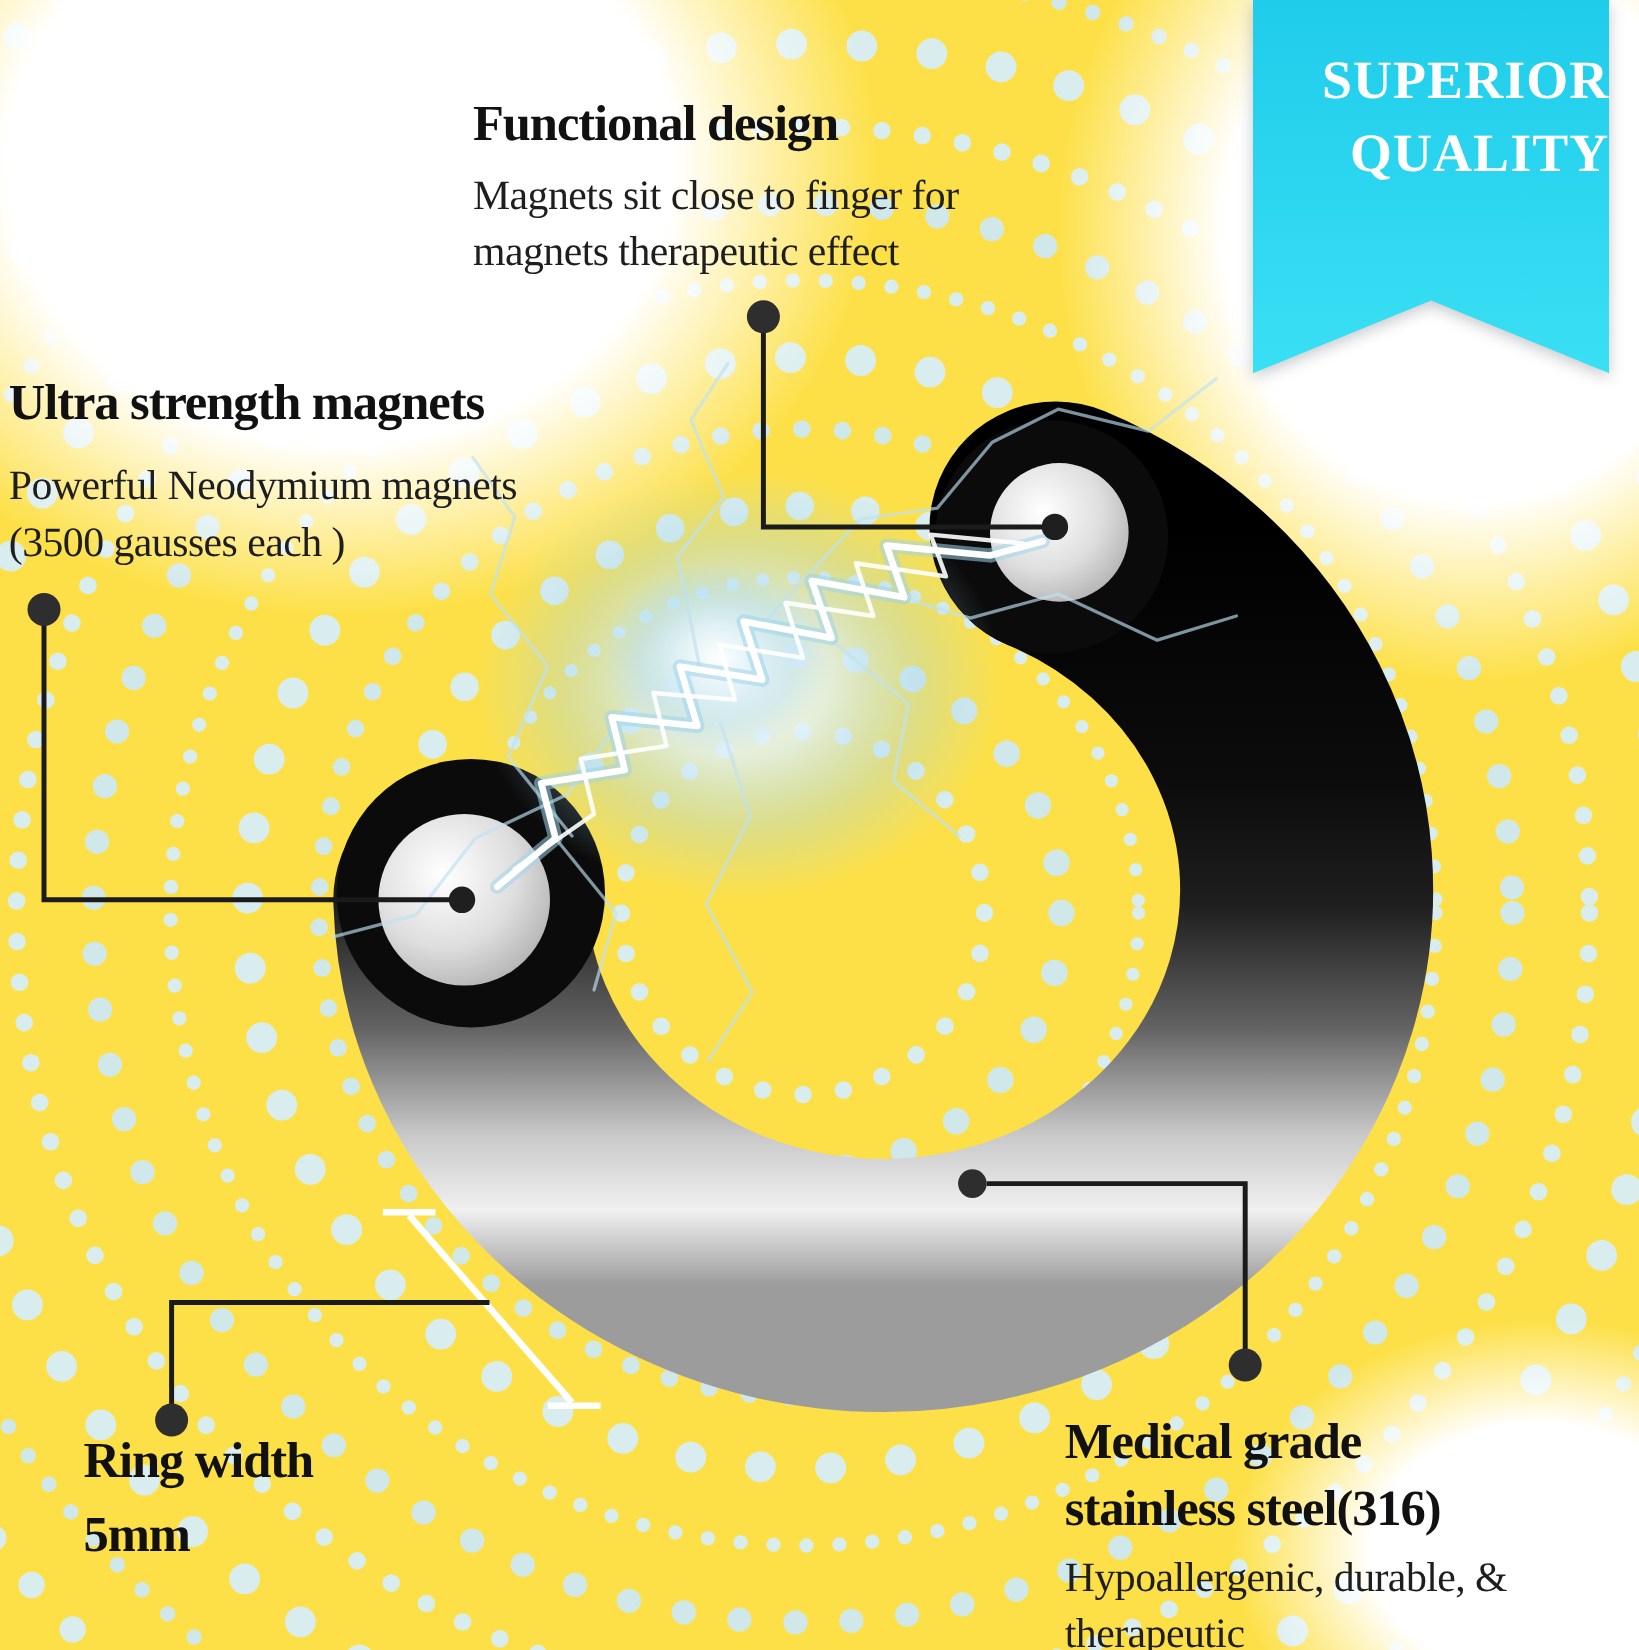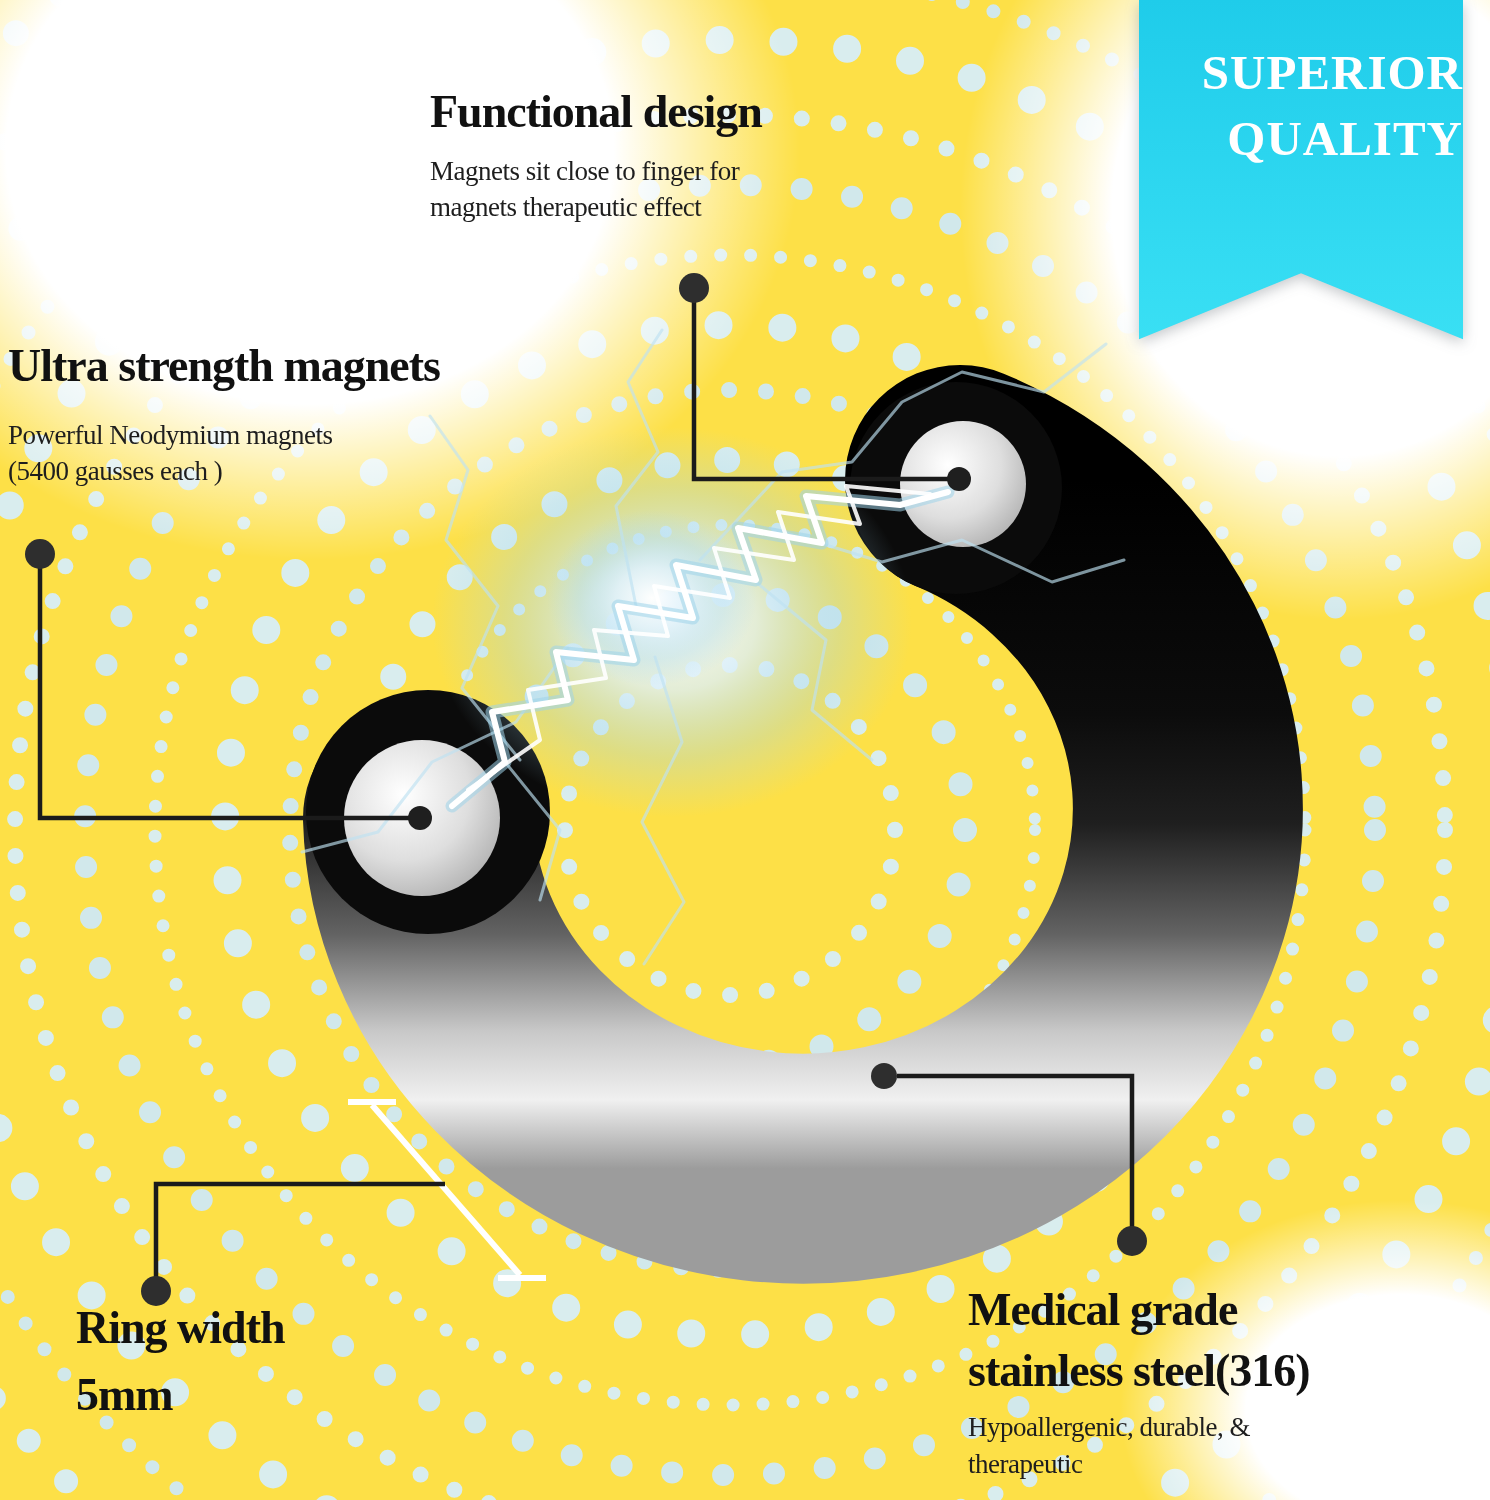--- a/index.html
+++ b/index.html
@@ -23,21 +23,21 @@
   .wash-br{left:1120px;top:1200px;width:560px;height:420px;
     background:radial-gradient(closest-side,#ffffff 55%,rgba(255,255,255,0));}
 
   
   .note{position:absolute;}
   .note .h{
     font-size:46px;font-weight:700;letter-spacing:-1px;
     line-height:1.32;color:#111;white-space:nowrap;
   }
   .note .p{
-    font-size:27px;font-weight:400;letter-spacing:-0.5px;
+    font-size:38px;font-weight:400;letter-spacing:-0.5px;
     line-height:1.34;color:#1e1e1e;white-space:nowrap;
   }
   .note-functional{left:430px;top:82px;}
   .note-functional .p{margin-top:10px;}
   .note-ultra{left:8px;top:336px;}
   .note-ultra .p{margin-top:20px;}
   .note-ringwidth{left:76px;top:1294px;}
   .note-ringwidth .h{line-height:1.46;}
   .note-medical{left:968px;top:1246px;margin-top:34px;}
   .note-medical .p{margin-top:8px;}
@@ -182,21 +182,21 @@
     <div class="p">
       <div>Magnets sit close to finger for</div>
       <div>magnets therapeutic effect</div>
     </div>
   </div>
 
   <div class="note note-ultra">
     <div class="h">Ultra strength magnets</div>
     <div class="p">
       <div>Powerful Neodymium magnets</div>
-      <div>(5400 gausses each )</div>
+      <div>(3500 gausses each )</div>
     </div>
   </div>
 
   <div class="note note-ringwidth">
     <div class="h">
       <div>Ring width</div>
       <div>5mm</div>
     </div>
   </div>
 

